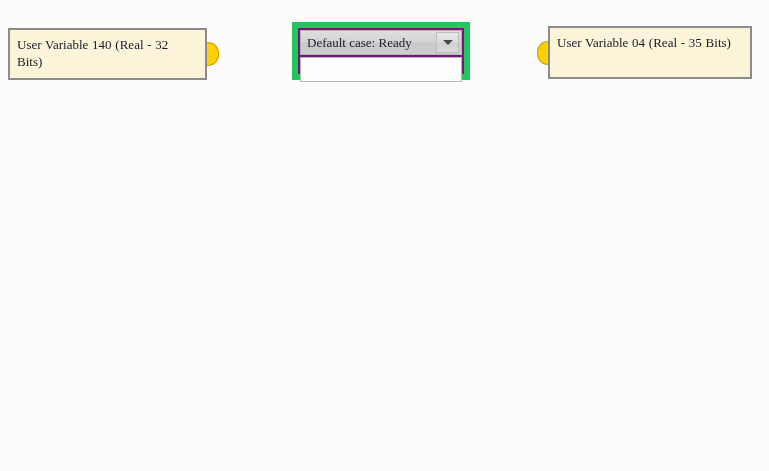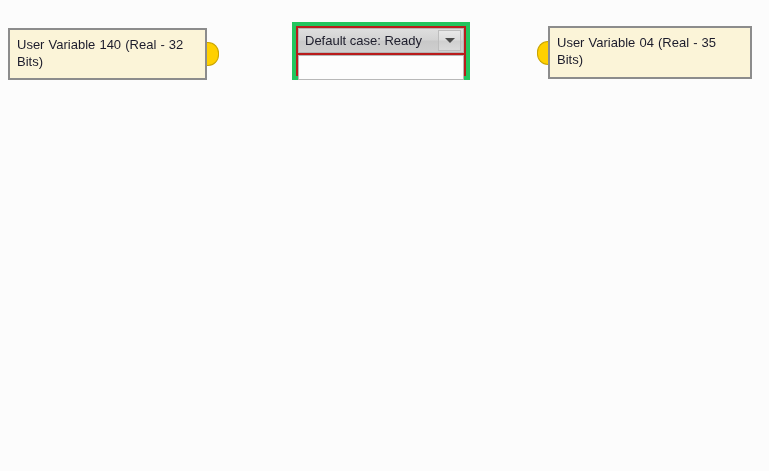--- a/index.html
+++ b/index.html
@@ -17,20 +17,21 @@
     -webkit-font-smoothing: antialiased;
   }
 
   #canvas {
     position: absolute;
     left: 0;
     top: 0;
     width: 769px;
     height: 471px;
     background: #fcfcfc;
+    font-family: Liberation Serif, serif;
   }
 
   
   .var-node {
     position: absolute;
     box-sizing: border-box;
     background: #fbf4d8;
     border: 2px solid #8c8c8c;
     color: #1b1b2b;
     font-size: 13px;
@@ -82,22 +83,22 @@
   }
 
   
   #case-widget {
     position: absolute;
     left: 292px;
     top: 22px;
     width: 178px;
     height: 58px;
     box-sizing: border-box;
-    border: 4px solid #22c55e;
-    background: #b91c1c;
+    border: 6px solid #22c55e;
+    background: #701a75;
     padding: 2px;
   }
   .combo {
     position: relative;
     height: 25px;
     box-sizing: border-box;
     background: linear-gradient(to bottom, #dedede 0%, #d3d3d3 48%, #c8c8c8 52%, #cfcfcf 100%);
     border: 1px solid #b4b4b4;
     display: flex;
     align-items: center;

